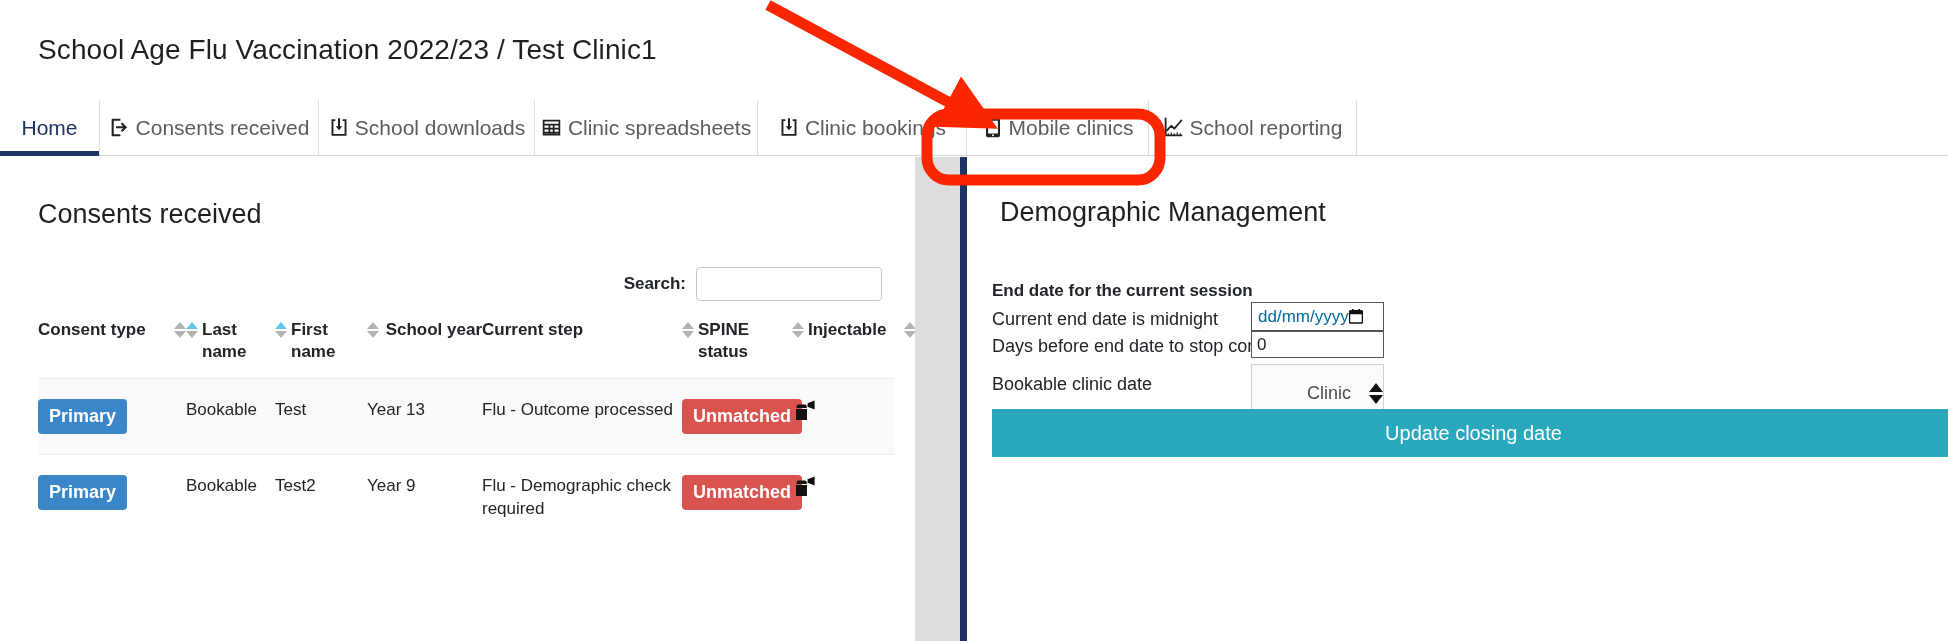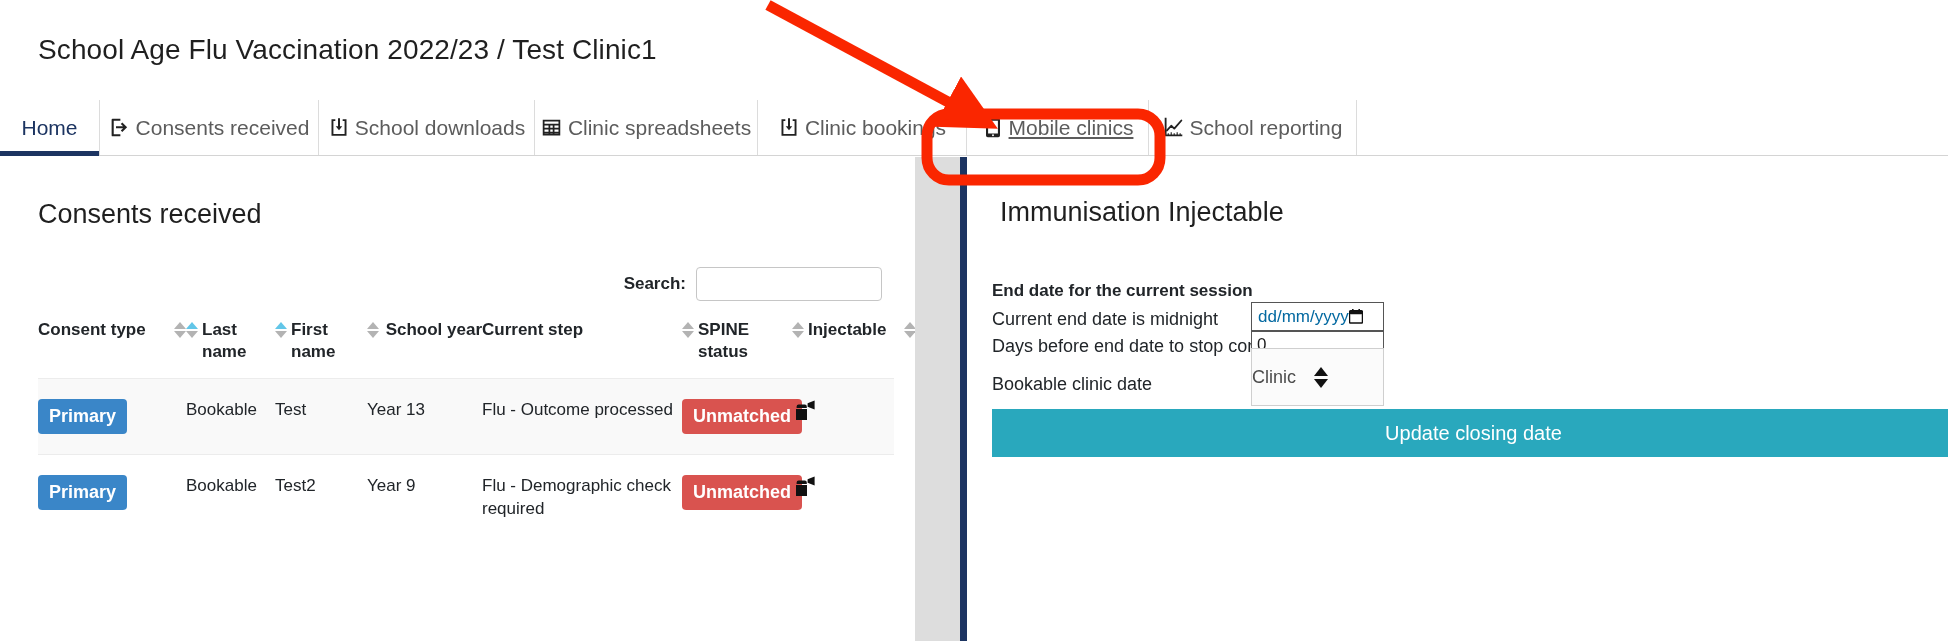--- a/index.html
+++ b/index.html
@@ -49,21 +49,21 @@
     width: 22px; height: 22px; color: #222; flex: 0 0 auto;
   }
   .tab .ticon svg { display: block; }
 
   
   .t-home       { width: 100px; }
   .t-consents   { width: 219px; }
   .t-downloads  { width: 216px; }
   .t-spread     { width: 223px; }
   .t-bookings   { width: 209px; }
-  .t-mobile     { width: 182px; text-decoration: underline; }
+  .t-mobile     { width: 182px; }
   .t-econsent   { width: 209px; }
   .t-reporting  { width: 208px; }
 
   
   .body-bg {
     position: absolute; left: 0; top: 157px; width: 1948px; height: 484px;
     background: #dddddd;
   }
 
   
@@ -186,24 +186,24 @@
   .num-input {
     position: absolute; left: 284px; top: 174px;
     width: 133px; height: 27px;
     border: 1px solid #555; background: #fff;
     display: flex; align-items: center;
     padding: 0 5px;
     font-size: 17px; color: #1a1a1a;
   }
 
   .clinic-select {
-    position: absolute; left: 284px; top: 191px;
+    position: absolute; left: 284px; top: 207px;
     width: 133px; height: 58px;
     border: 1px solid #cfcfcf; background: #fbfbfb;
-    display: flex; align-items: center; justify-content: flex-start; gap: 18px;
+    display: flex; align-items: center; justify-content: flex-end; gap: 18px;
     font-size: 18px; color: #4c4c4c;
     cursor: pointer;
   }
   .spin { display: inline-flex; flex-direction: column; gap: 3px; }
   .spin .ar-up2 { width:0;height:0;border-left:7px solid transparent;border-right:7px solid transparent;border-bottom:9px solid #111; }
   .spin .ar-dn2 { width:0;height:0;border-left:7px solid transparent;border-right:7px solid transparent;border-top:9px solid #111; }
 
   .update-btn {
     position: absolute; left: 25px; top: 252px;
     width: 963px; height: 48px;
@@ -395,21 +395,21 @@
               <path d="M6.6 5.4h6.2a2 2 0 0 1 2 2V9H4.6V7.4a2 2 0 0 1 2-2z"></path>
               <path d="M15.6 4.2l7-2.8v9.2l-7-2.8V4.2z"></path>
             </svg>
           </span>
         </div>
       </div>
     </div>
   </div>
 
   <div class="right-panel">
-    <div class="rp-heading">Immunisation Injectable</div>
+    <div class="rp-heading">Demographic Management</div>
     <div class="rp-sub">End date for the current session</div>
 
     <div class="rp-row r1">Current end date is midnight</div>
     <div class="rp-row r2">Days before end date to stop consents:</div>
     <div class="rp-row r3">Bookable clinic date</div>
 
     <div class="date-input">
       <span>dd/mm/yyyy</span>
       <span class="cal-icon">
         <svg width="14" height="15" viewBox="0 0 14 15" fill="currentColor">

